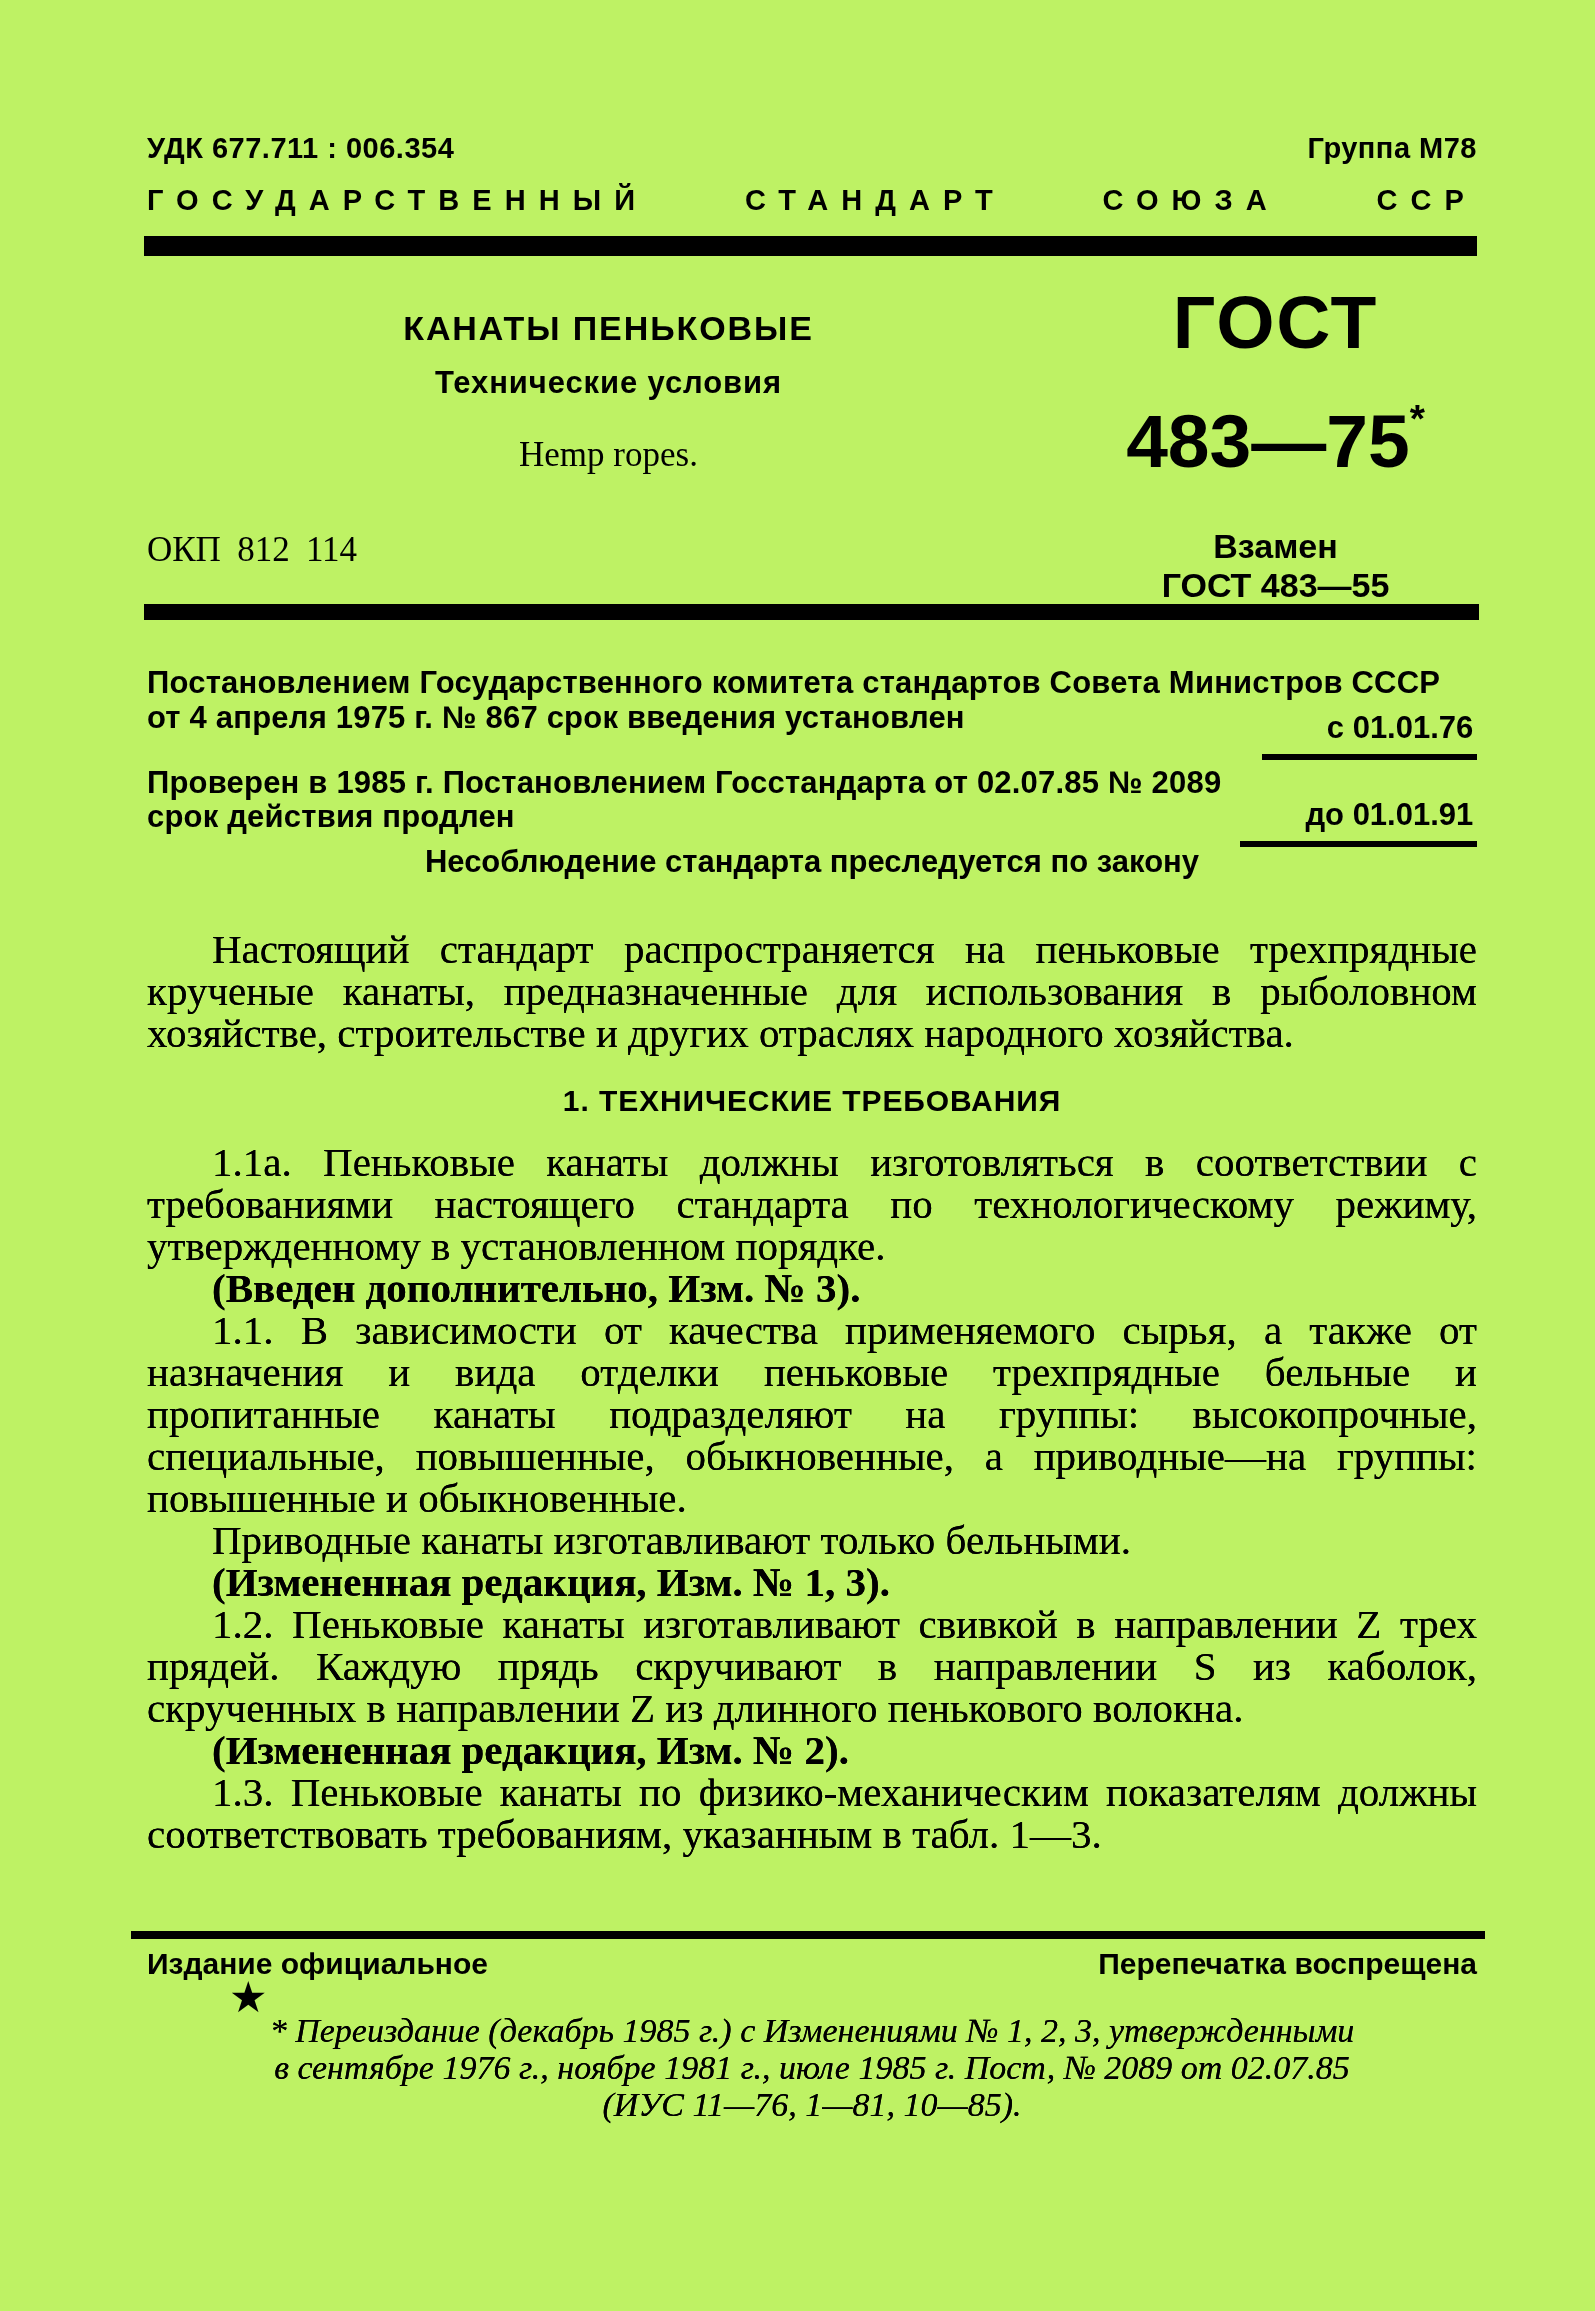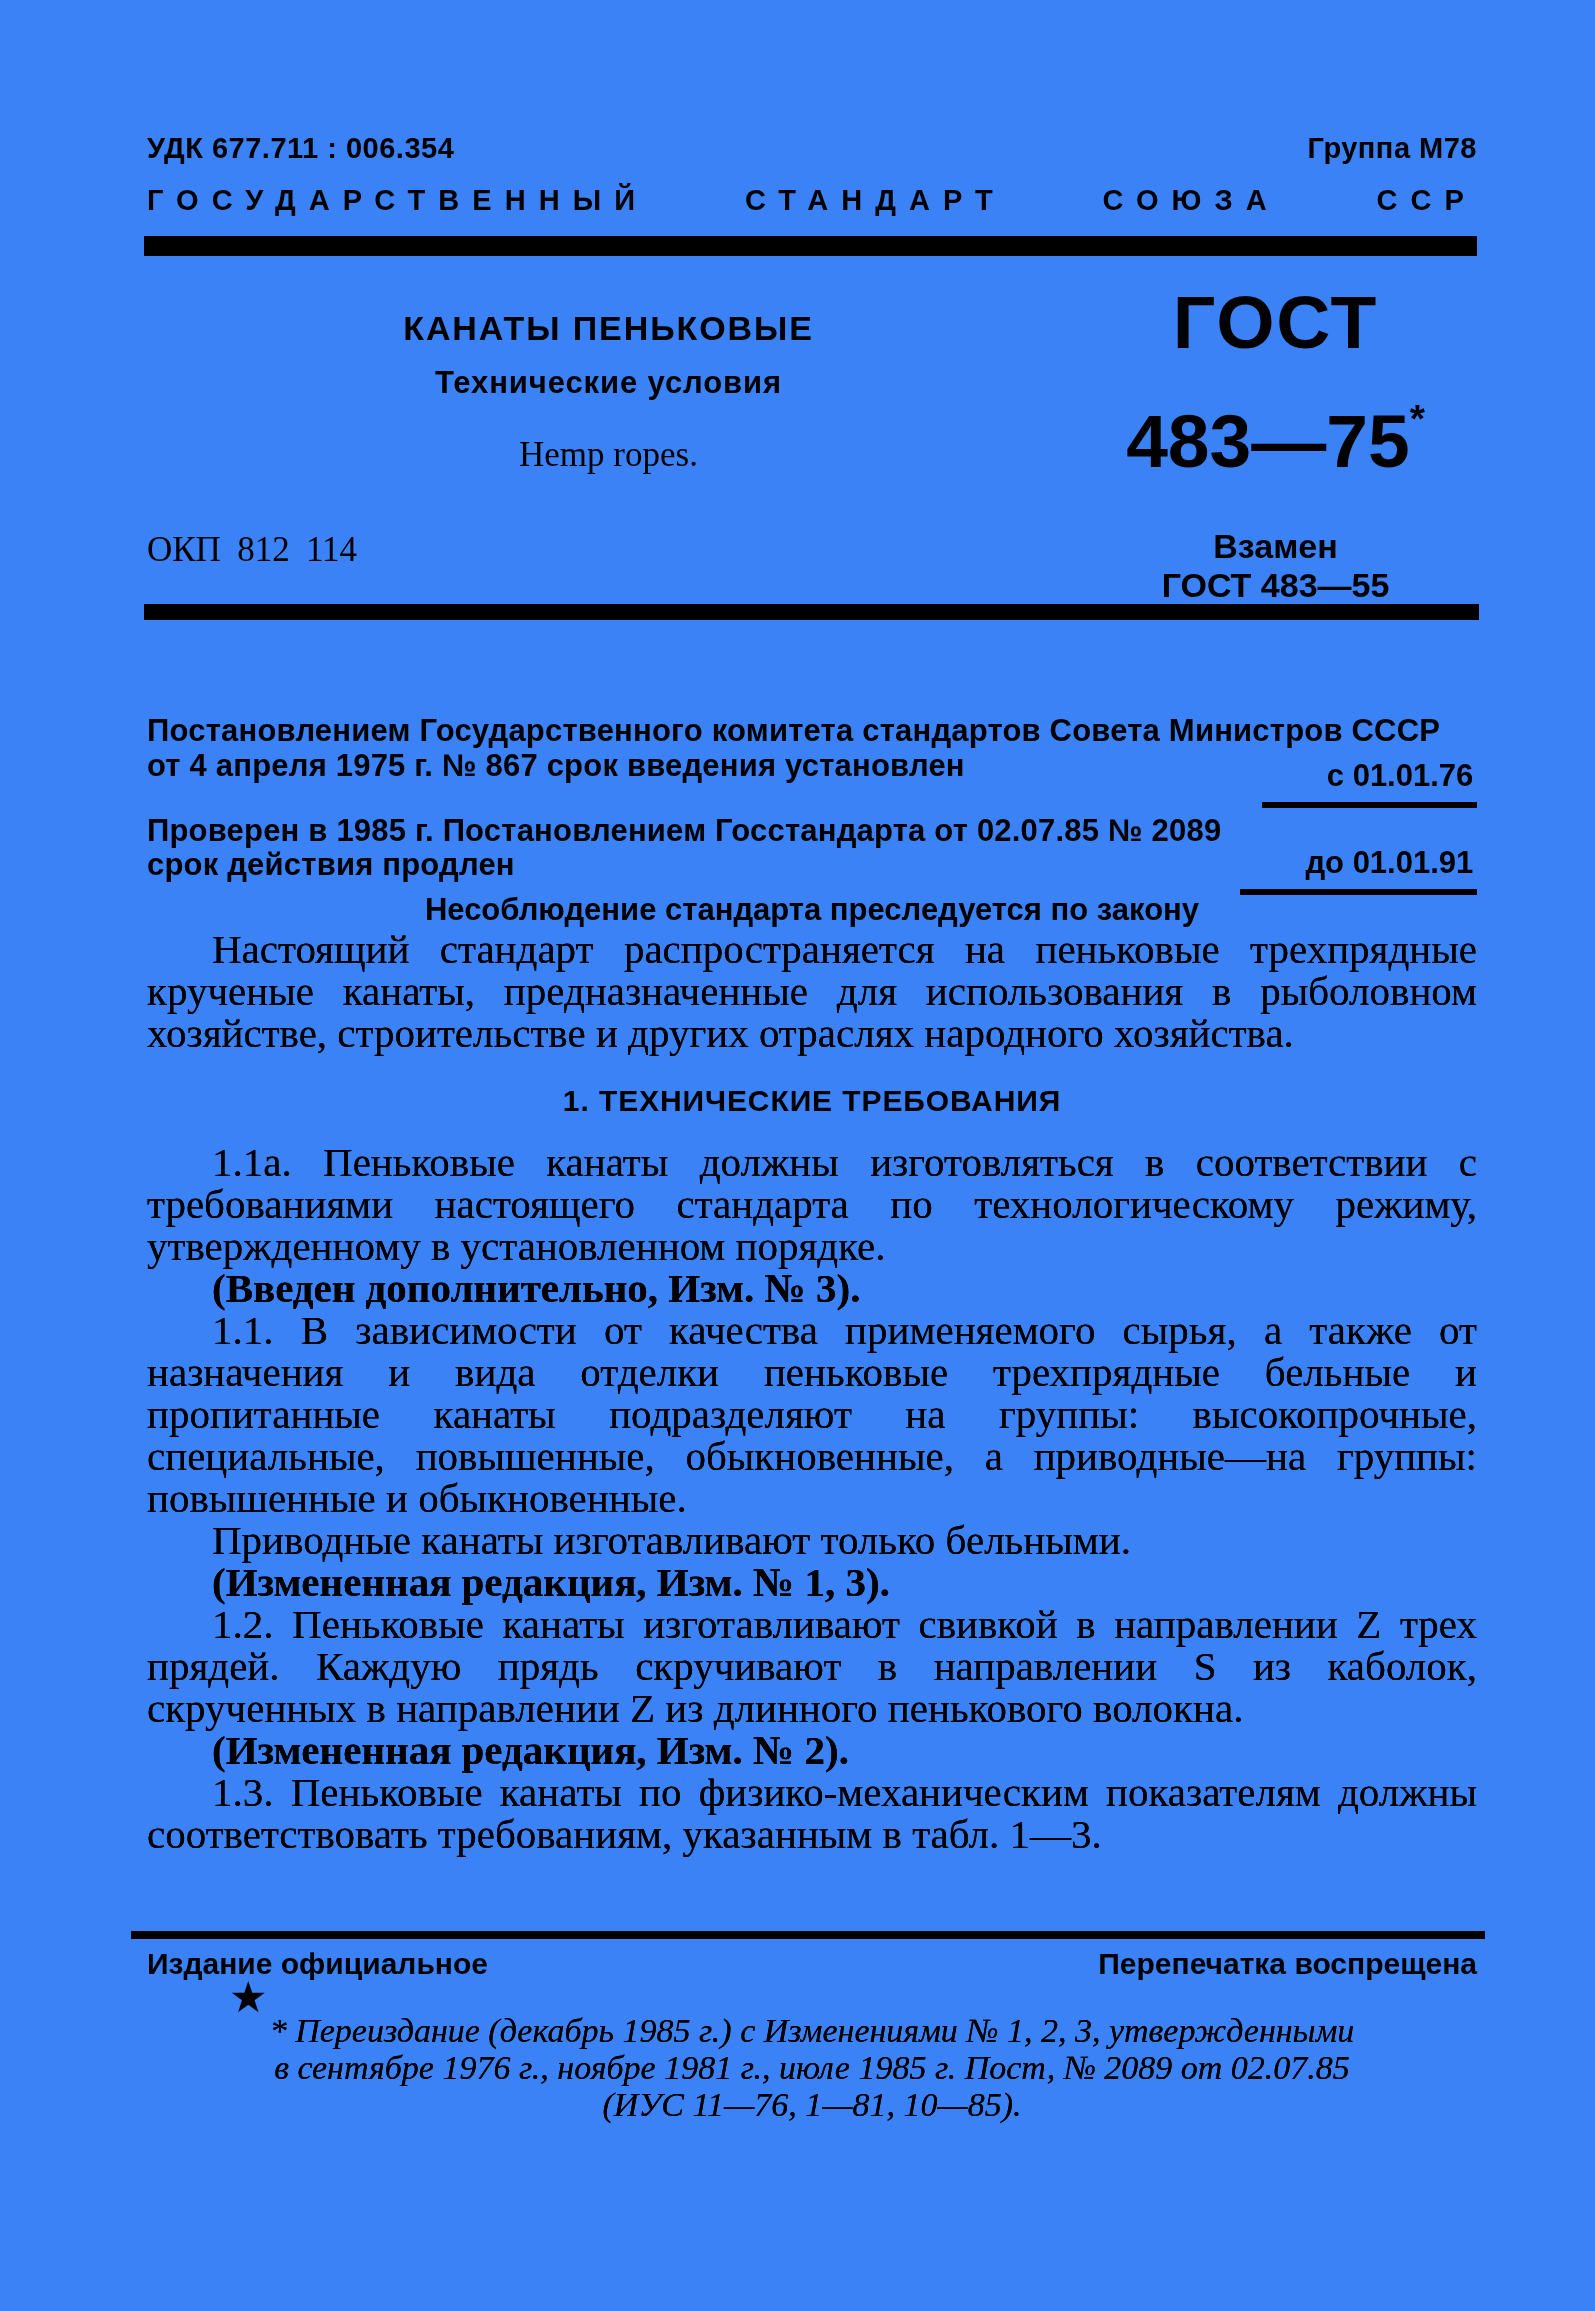--- a/index.html
+++ b/index.html
@@ -1,21 +1,21 @@
 <!DOCTYPE html>
 <html lang="ru" style="font-size:15px"><head>
 <meta charset="utf-8">
 <title>ГОСТ 483—75</title>
 <style>
   * { margin:0; padding:0; box-sizing:border-box; }
   html,body { background:#ffffff; }
   .page {
     position:relative;
     width:1596px; height:2312px;
-    background:#3b82f6;
+    background:#bef264;
     color:#000;
     font-family:"Liberation Sans", sans-serif;
     overflow:hidden;
   }
   .abs { position:absolute; }
   .content-x { left:147px; width:1330px; }
 
   
   .udk-row { top:132px; display:flex; justify-content:space-between;
              font-weight:bold; font-size:29px; letter-spacing:0.5px; }
@@ -37,21 +37,21 @@
          font-family:"Liberation Serif", serif; font-size:35px; word-spacing:7.5px; }
 
   .gost-box { left:1072px; top:285px; width:407px; text-align:center; font-weight:bold; }
   .gost-word { font-size:75px; line-height:75px; letter-spacing:1.9px; }
   .gost-num  { font-size:75px; line-height:75px; margin-top:20.5px; white-space:nowrap; }
   .gost-num sup { font-size:39px; vertical-align:35px; }
   .replaces { margin-top:48px; font-size:34px; line-height:39px; }
   .replaces-val { font-size:34px; line-height:39px; white-space:nowrap; }
 
   
-  .decree { top:665px; height:233px; font-weight:bold;margin-top:48px; }
+  .decree { top:665px; height:233px; font-weight:bold; }
   .decree p { white-space:pre-line; }
   .decree-p1 { position:absolute; top:0; left:0; width:1330px;
                font-size:31px; line-height:35px; letter-spacing:0.2px; }
   .decree-p2 { position:absolute; top:101px; left:0; width:1128px;
                font-size:31px; line-height:34px; letter-spacing:0.2px; }
   .decree-date1 { position:absolute; top:47px; right:0; }
   .decree-date2 { position:absolute; top:134px; right:0; }
   .uline { display:inline-block; font-size:31px; line-height:31px;
            border-bottom:6.5px solid #000; padding:0 3.7px 11.2px 65px; }
   .law-notice { position:absolute; top:179px; left:0; width:1330px;

